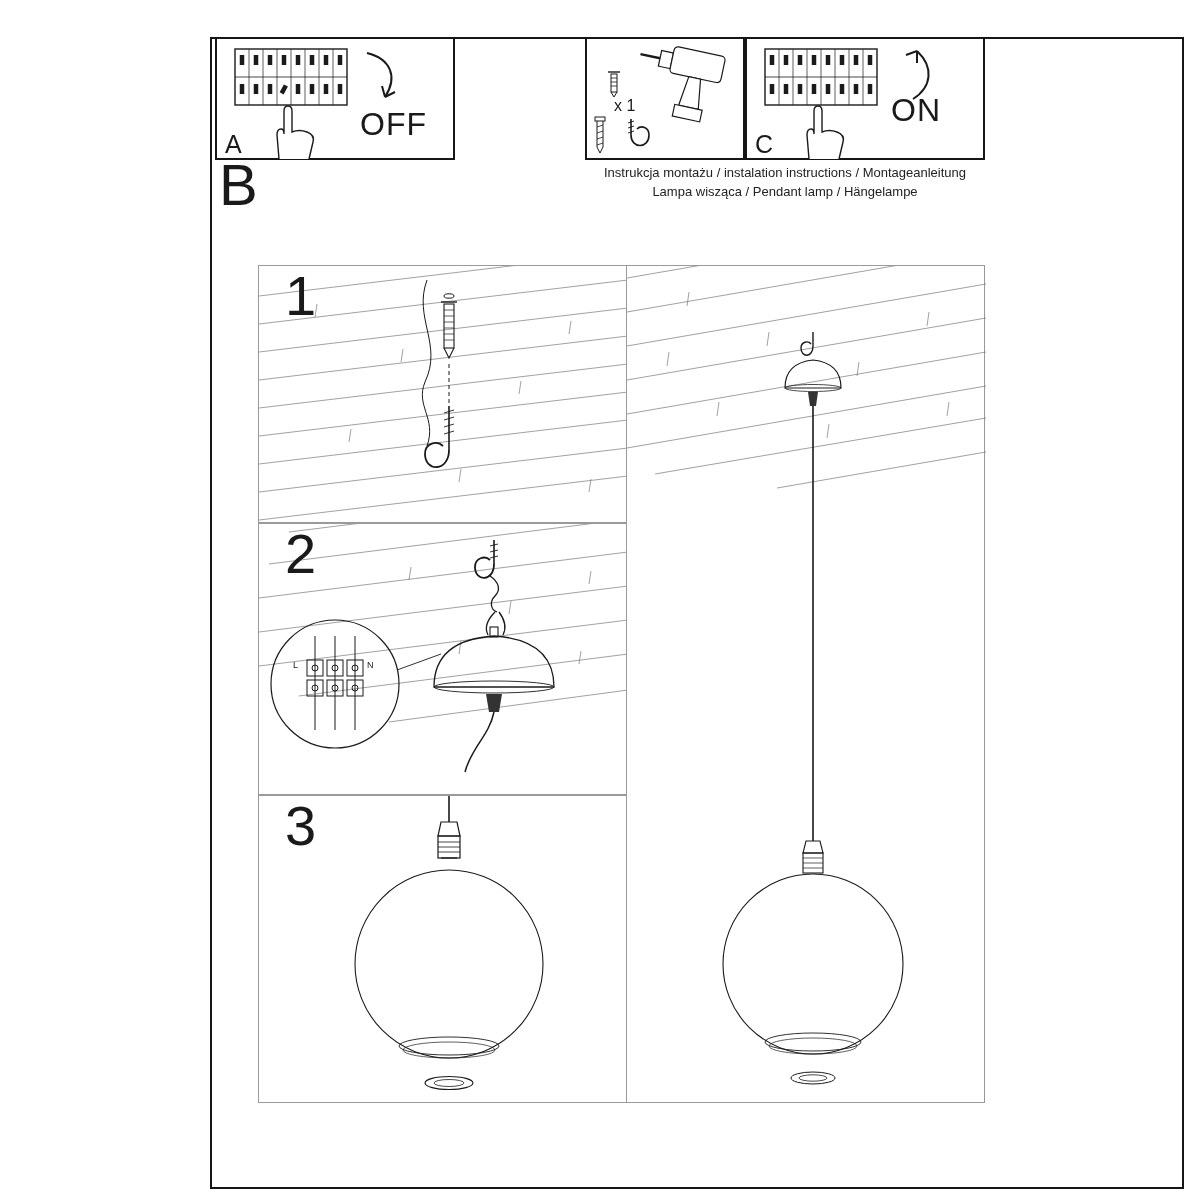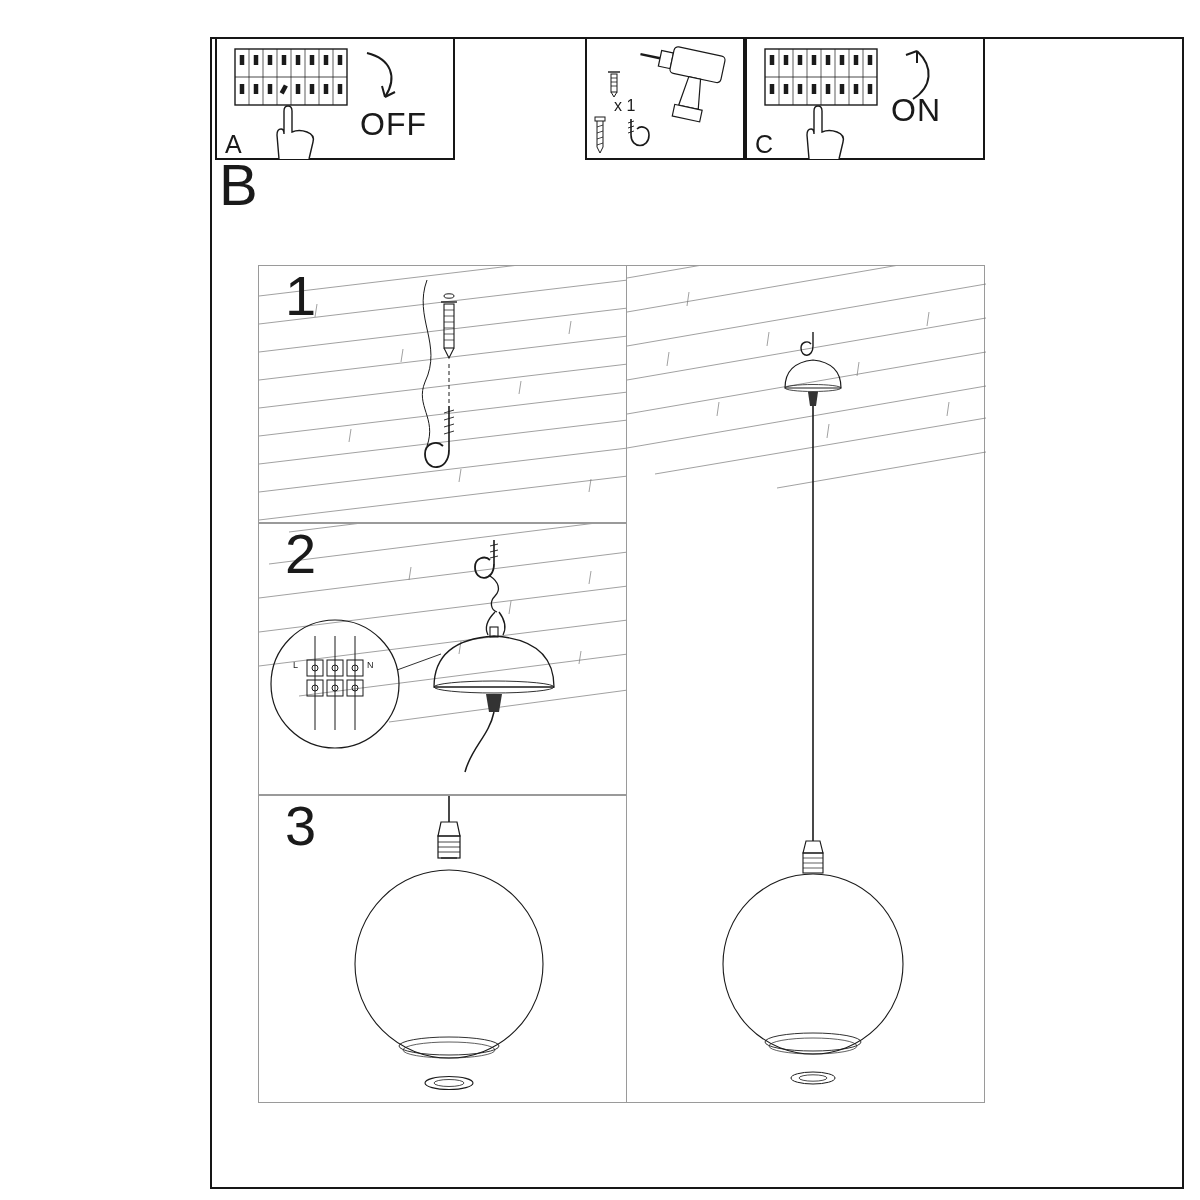--- a/index.html
+++ b/index.html
@@ -109,20 +109,24 @@
       </g>
       <g stroke="#1a1a1a" fill="none">
         <path d="M166 60 C185 48 187 28 170 12" stroke-width="2"></path>
         <path d="M170 12 L170 24 M170 12 L159 16" stroke-width="2"></path>
       </g>
     </svg>
     <span class="panel-letter">C</span>
     <span class="power-text">ON</span>
   </div>
 
+  <div class="captions">
+    <div>Instrukcja montażu / instalation instructions / Montageanleitung</div>
+    <div>Lampa wisząca / Pendant lamp / Hängelampe</div>
+  </div>
 
   <div class="section-b">B</div>
 
   <div class="step-panel" id="step1">
     <svg width="369" height="258" viewBox="0 0 369 258">
       <g stroke="#787878" stroke-width="0.7" fill="none">
         <path d="M0 30 L369 -14 M0 58 L369 14 M0 86 L369 42 M0 114 L369 70 M0 142 L369 98 M0 170 L369 126 M0 198 L369 154 M0 226 L369 182 M0 254 L369 210"></path>
         <path d="M56 51 L58 38 M142 96 L144 83 M260 128 L262 115 M90 176 L92 163 M200 216 L202 203 M310 68 L312 55 M330 226 L332 213"></path>
       </g>
       <path d="M168 14 C154 52 184 78 166 116 C156 140 178 152 168 180" stroke="#1a1a1a" fill="none" stroke-width="1"></path>

